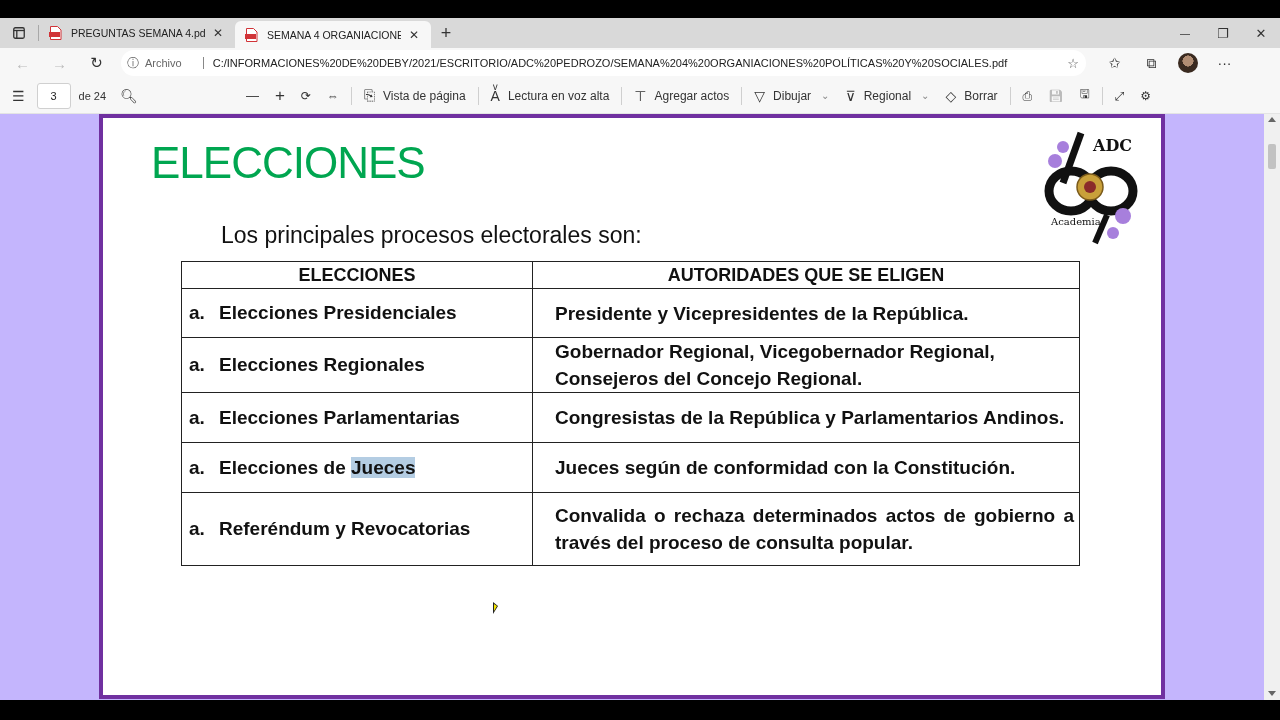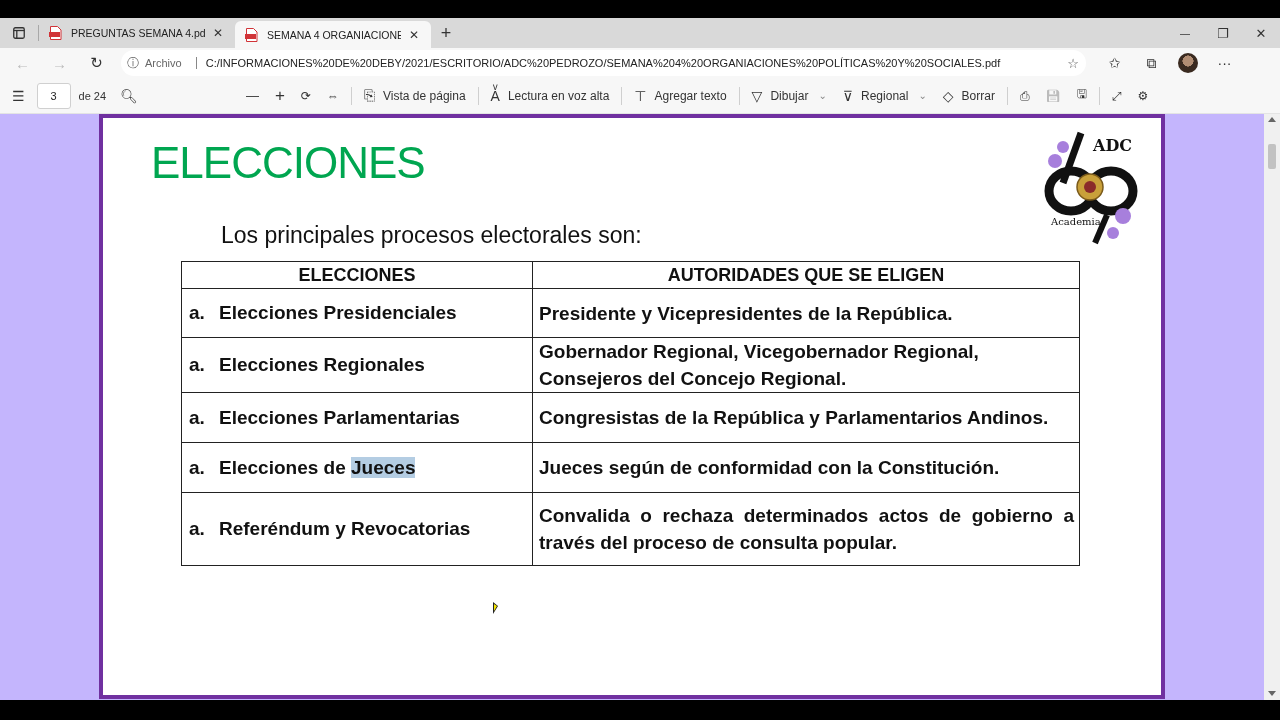--- a/index.html
+++ b/index.html
@@ -15,21 +15,21 @@
   .tab .close { width: 14px; text-align: center; font-size: 12px; color: #333; margin-left: 6px; }
   .new-tab { width: 30px; display: flex; align-items: center; justify-content: center; font-size: 18px; color: #333; }
   .win-controls { margin-left: auto; display: flex; }
   .win-btn { width: 38px; display: flex; align-items: center; justify-content: center; color: #333; font-size: 13px; }
 
   .addressbar { position: absolute; left: 0; top: 48px; width: 1280px; height: 30px; background: #f7f7f7; display: flex; align-items: center; }
   .nav-btn { width: 37px; height: 30px; display: flex; align-items: center; justify-content: center; color: #bbb; font-size: 15px; }
   .nav-btn.enabled { color: #333; }
   .url-box { margin-left: 6px; width: 965px; height: 26px; background: #fff; border-radius: 13px; display: flex; align-items: center; padding-left: 6px; font-size: 11px; color: #222; }
   .url-box .info { color: #666; margin-right: 6px; font-size: 12px; }
-  .url-box .origin { color: #666; padding-right: 14px; margin-right: 9px; border-right: 1px solid #888; line-height: 12px; }
+  .url-box .origin { color: #666; padding-right: 21px; margin-right: 9px; border-right: 1px solid #888; line-height: 12px; }
   .url-box .url { flex: 1; white-space: nowrap; overflow: hidden; }
   .url-box .fav { width: 26px; color: #555; text-align: center; font-size: 13px; }
   .addr-right { display: flex; align-items: center; margin-left: 10px; }
   .addr-icon { width: 37px; text-align: center; color: #333; font-size: 14px; }
   .avatar { width: 20px; height: 20px; border-radius: 50%; background: radial-gradient(circle at 50% 40%, #b18d73 0 35%, #3a2a20 36% 100%); margin: 0 8px; }
 
   .pdfbar { position: absolute; left: 0; top: 78px; width: 1280px; height: 36px; background: #f7f7f7; border-bottom: 1px solid #e4e4e4; display: flex; align-items: center; font-size: 12px; color: #222; }
   .pdf-btn { display: flex; align-items: center; height: 28px; padding: 0 8px; color: #333; }
   .pdf-btn .ic { font-size: 14px; margin-right: 8px; color: #333; }
   .pdf-sep { width: 1px; height: 18px; background: #cfcfcf; margin: 0 4px; }
@@ -43,21 +43,21 @@
   .page-title { position: absolute; left: 48px; top: 20px; font-family: "Liberation Sans", sans-serif; font-size: 44px; color: #00a650; letter-spacing: -1px; }
   .subtitle { position: absolute; left: 77px; top: 104px; font-size: 23px; color: #111; margin-left: 41px; }
   .logo { position: absolute; left: 940px; top: 5px; width: 96px; height: 122px; }
 
   table.elec { position: absolute; left: 78px; top: 143px; width: 899px; border-collapse: collapse; font-size: 19px; color: #111; }
   table.elec th, table.elec td { border: 1.5px solid #222; font-weight: bold; }
   table.elec th { font-weight: bold; height: 27px; font-size: 18px; }
   table.elec th.c1, table.elec td.c1 { width: 351px; }
   table.elec td.c1 { padding-left: 7px; }
   table.elec td.c1 .lbl { display: inline-block; width: 30px; }
-  table.elec td.c2 { padding: 0 5px 0 6px; line-height: 27px; text-align: justify; }
+  table.elec td.c2 { padding: 0 5px 0 22px; line-height: 27px; text-align: justify; }
   .hl { background: #b4cde3; }
   .cursor { position: absolute; left: 390px; top: 484px; width: 0; height: 0; border-left: 5px solid #222; border-top: 4px solid transparent; border-bottom: 8px solid transparent; }
   .cursor::after { content: ""; position: absolute; left: -4px; top: -2px; width: 0; height: 0; border-left: 3px solid #f5e600; border-top: 2px solid transparent; border-bottom: 5px solid transparent; }
 
   .scrollbar { position: absolute; left: 1264px; top: 114px; width: 16px; height: 586px; background: #f0f0f0; }
   .scroll-thumb { position: absolute; left: 4px; top: 30px; width: 8px; height: 25px; background: #c2c2c2; border-radius: 2px; }
   .scroll-up, .scroll-down { position: absolute; left: 4px; width: 0; height: 0; border-left: 4px solid transparent; border-right: 4px solid transparent; }
   .scroll-up { top: 3px; border-bottom: 5px solid #666; }
   .scroll-down { bottom: 4px; border-top: 5px solid #666; }
   .bottombar { position: absolute; left: 0; top: 700px; width: 1280px; height: 20px; background: #000; }
@@ -160,21 +160,21 @@
       <span>Vista de página</span>
     </div>
   <div class="pdf-sep"></div>
   <div class="pdf-btn">
       <span class="ic">Aͮ</span>
       <span>Lectura en voz alta</span>
     </div>
   <div class="pdf-sep"></div>
   <div class="pdf-btn">
       <span class="ic">⊤</span>
-      <span>Agregar texto</span>
+      <span>Agregar actos</span>
     </div>
   <div class="pdf-sep"></div>
   <div class="pdf-btn">
       <span class="ic">▽</span>
       <span>Dibujar</span>
       <span class="chev">⌄</span>
     </div>
   <div class="pdf-btn">
       <span class="ic">⊽</span>
       <span>Regional</span>

